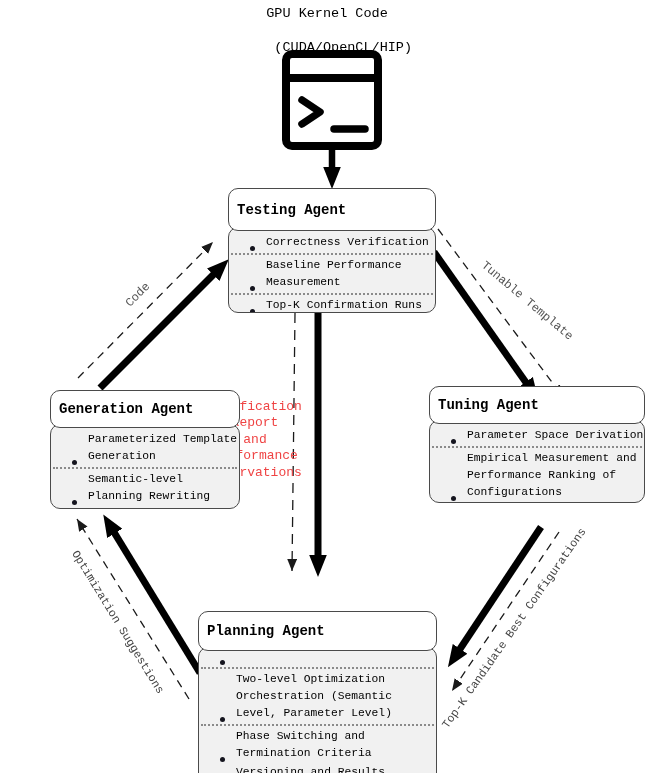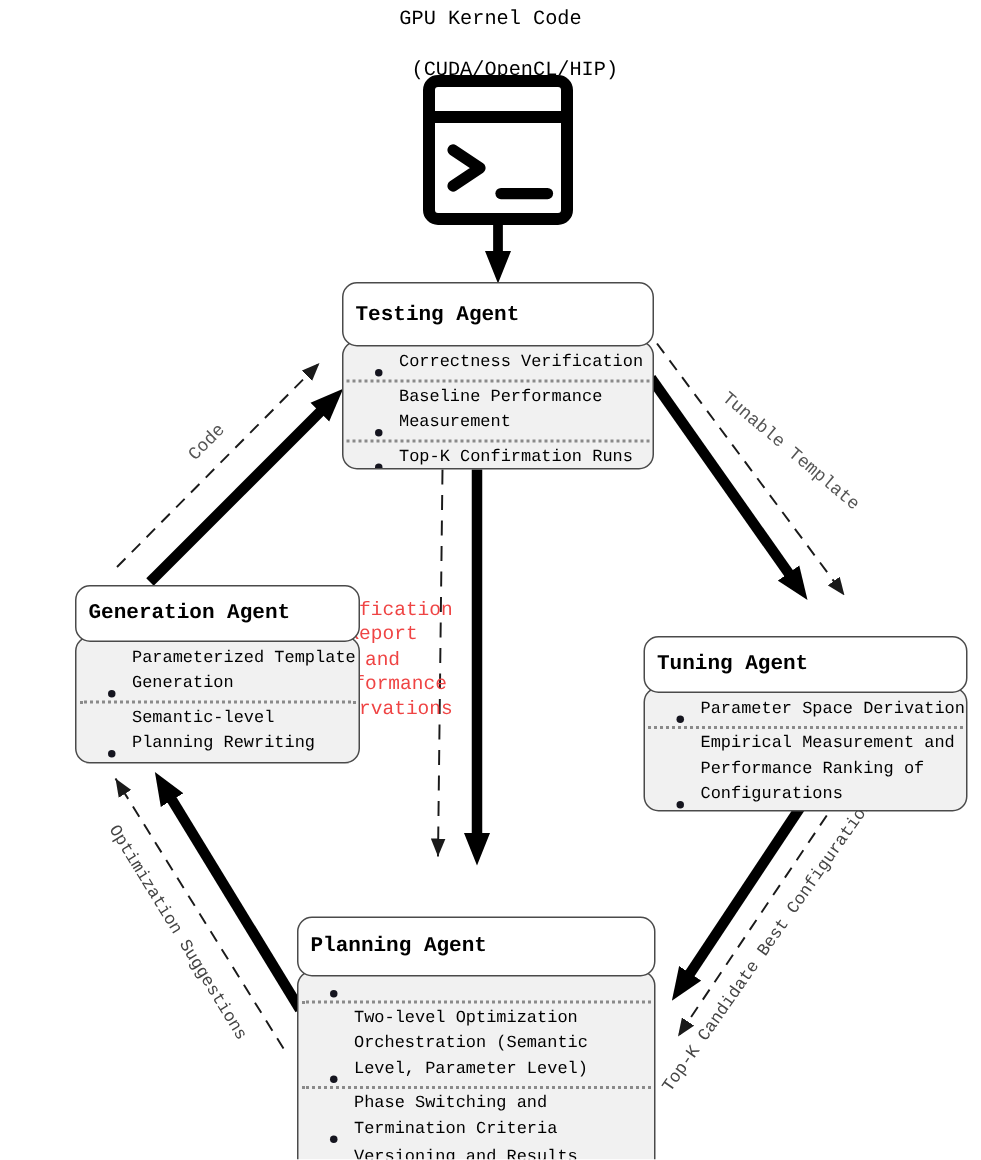--- a/index.html
+++ b/index.html
@@ -42,21 +42,21 @@
 
   
   #box-testing{left:228px;top:188px;width:208px;}
   #box-testing .agent-header{height:43px;}
   #box-testing .agent-body{height:86px;}
 
   #box-generation{left:3px;top:390px;width:190px;margin-left:47px;}
   #box-generation .agent-header{height:38px;}
   #box-generation .agent-body{height:85px;}
 
-  #box-tuning{left:429px;top:424px;width:216px;}
+  #box-tuning{left:429px;top:386px;width:216px;}
   #box-tuning .agent-header{height:38px;}
   #box-tuning .agent-body{height:83px;}
 
   #box-planning{left:198px;top:611px;width:239px;}
   #box-planning .agent-header{height:40px;}
   #box-planning .agent-body{height:155px;}
 </style>
 </head>
 <body>
 

